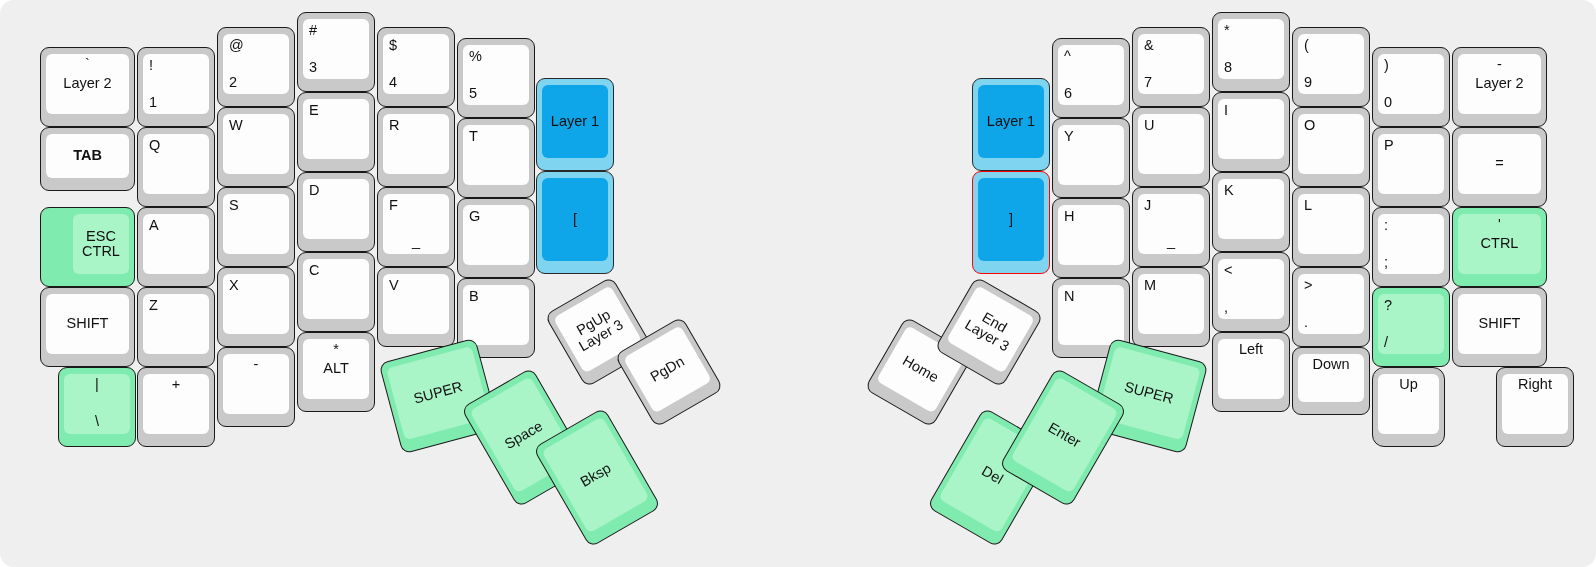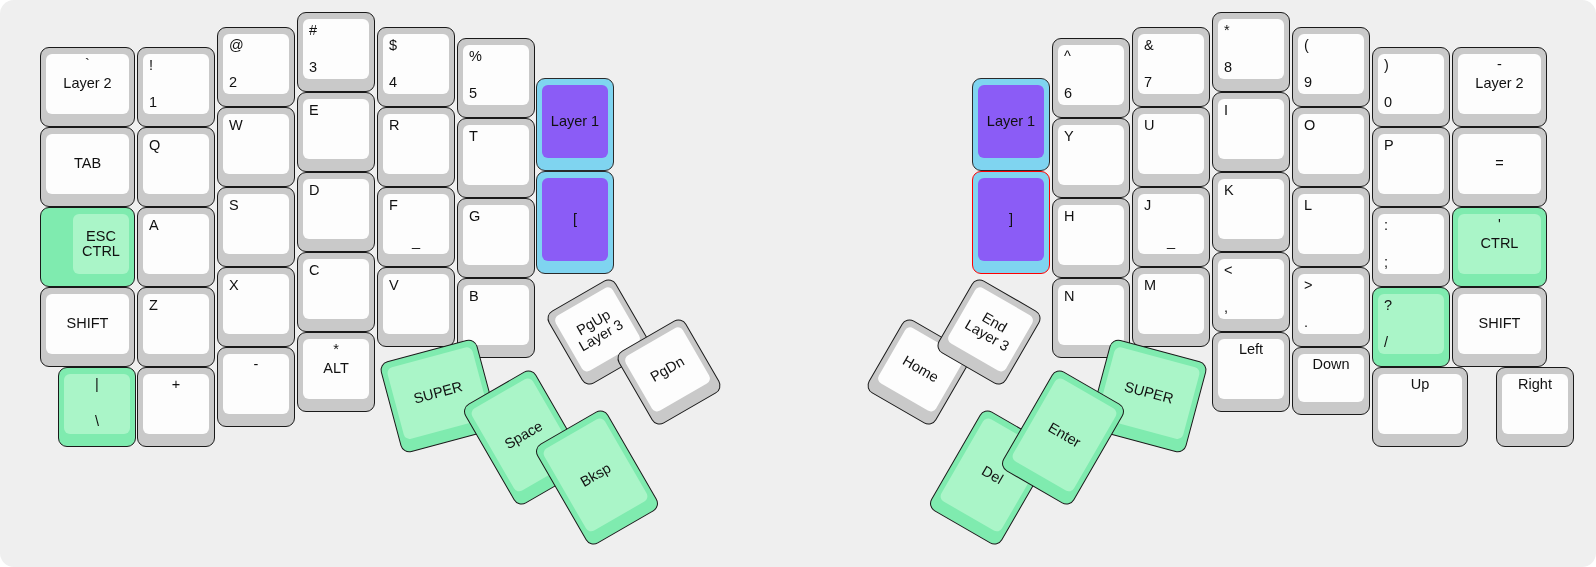--- a/index.html
+++ b/index.html
@@ -30,21 +30,21 @@
     width:100%;height:100%;
     border-radius:6px;
     background:#fdfdfd;
     position:relative;
   }
   
   .key.green{background:#7febaf;}
   .key.green .cap{background:#aaf5c8;}
   
   .key.blue{background:#7fd4f0;border-color:#2a2a2a;}
-  .key.blue .cap{background:#8b5cf6;}
+  .key.blue .cap{background:#0ea5e9;}
   
   .key.sel{border-color:#ff0000;}
 
   
   .lg{
     position:absolute;
     color:#111;
     font-size:14.5px;
     line-height:1.05;
     white-space:pre;
@@ -61,21 +61,21 @@
 </head>
 <body>
 
 <div id="kbd-canvas" style="width: 1596px; height: 567px; background: rgb(239, 239, 239);">
     <div class="key" style="left: 40px; top: 47px; width: 95px; height: 80px;">
       <div class="cap">
         <div class="lg tc">`</div>
         <div class="lg ctr">Layer 2</div>
       </div>
     </div>
-    <div class="key" style="left: 40px; top: 127px; width: 95px; height: 80px;">
+    <div class="key" style="left: 40px; top: 127px; width: 95px; height: 64px; font-weight: bold;">
       <div class="cap">
         <div class="lg ctr">TAB</div>
       </div>
     </div>
     <div class="key green" style="left: 40px; top: 207px; width: 95px; height: 80px; padding-left: 32px;">
       <div class="cap">
         <div class="lg two"><span>ESC</span><span>CTRL</span></div>
       </div>
     </div>
     <div class="key" style="left: 40px; top: 287px; width: 95px; height: 80px;">
@@ -369,21 +369,21 @@
         <div class="lg tl">:</div>
         <div class="lg bl">;</div>
       </div>
     </div>
     <div class="key green" style="left: 1372px; top: 287px; width: 78px; height: 80px;">
       <div class="cap">
         <div class="lg tl">?</div>
         <div class="lg bl">/</div>
       </div>
     </div>
-    <div class="key" style="left: 1372px; top: 367px; width: 96px; height: 80px;">
+    <div class="key" style="left: 1372px; top: 367px; width: 73px; height: 80px; border-radius: 12px;">
       <div class="cap">
         <div class="lg tc">Up</div>
       </div>
     </div>
     <div class="key" style="left: 1452px; top: 47px; width: 95px; height: 80px;">
       <div class="cap">
         <div class="lg tc">-</div>
         <div class="lg ctr">Layer 2</div>
       </div>
     </div>

